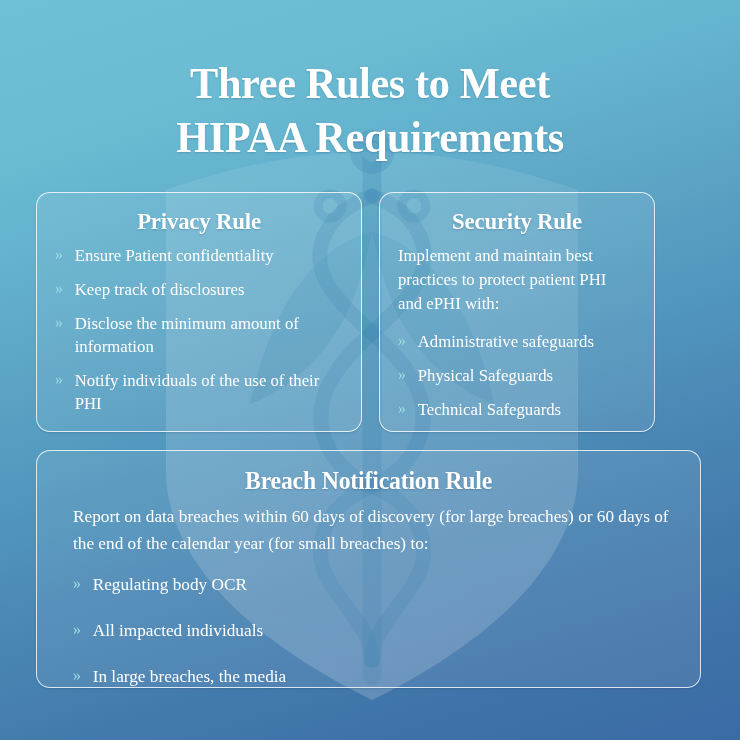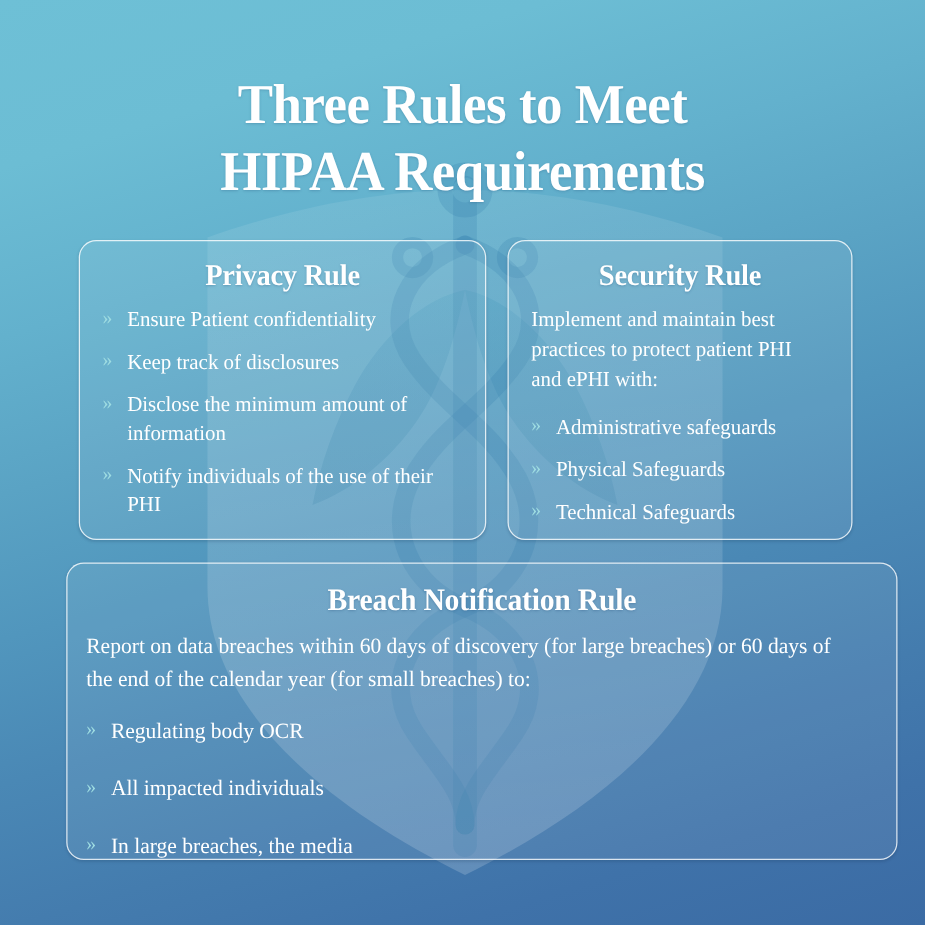--- a/index.html
+++ b/index.html
@@ -40,26 +40,25 @@
     inset: 0;
   }
 
   .card {
     position: absolute;
     box-sizing: border-box;
     border: 1.6px solid rgba(255,255,255,0.80);
     border-radius: 14px;
     background: rgba(255,255,255,0.075);
     box-shadow: 0 1px 2px rgba(20,50,85,0.18);
-    margin-left: 27px;
   }
 
   #card-privacy  { left: 36px;  top: 192px; width: 326px; height: 240px; }
   #card-security { left: 379px; top: 192px; width: 276px; height: 240px; }
-  #card-breach   { left: 26px;  top: 450px; width: 665px; height: 238px; }
+  #card-breach   { left: 36px;  top: 450px; width: 665px; height: 238px; }
 
   
   .page-title {
     position: absolute;
     left: 0;
     top: 26px;
     width: 740px;
     text-align: center;
     color: #ffffff;
     font-weight: 700;
@@ -88,21 +87,21 @@
     padding-top: 16px;
     padding-bottom: 8px;
   }
 
   .card-body {
     padding: 0 16px 0 18px;
     color: #ffffff;
     font-size: 17px;
     line-height: 23px;
   }
-  #card-breach .card-body { padding: 0 22px 0 15px; }
+  #card-breach .card-body { padding: 0 22px 0 36px; }
 
   .intro {
     margin: 0 0 14px 0;
     color: #ffffff;
     font-size: 17px;
     line-height: 24px;
     transform: scaleX(0.985);
     transform-origin: left center;
   }
   #card-breach .intro {

